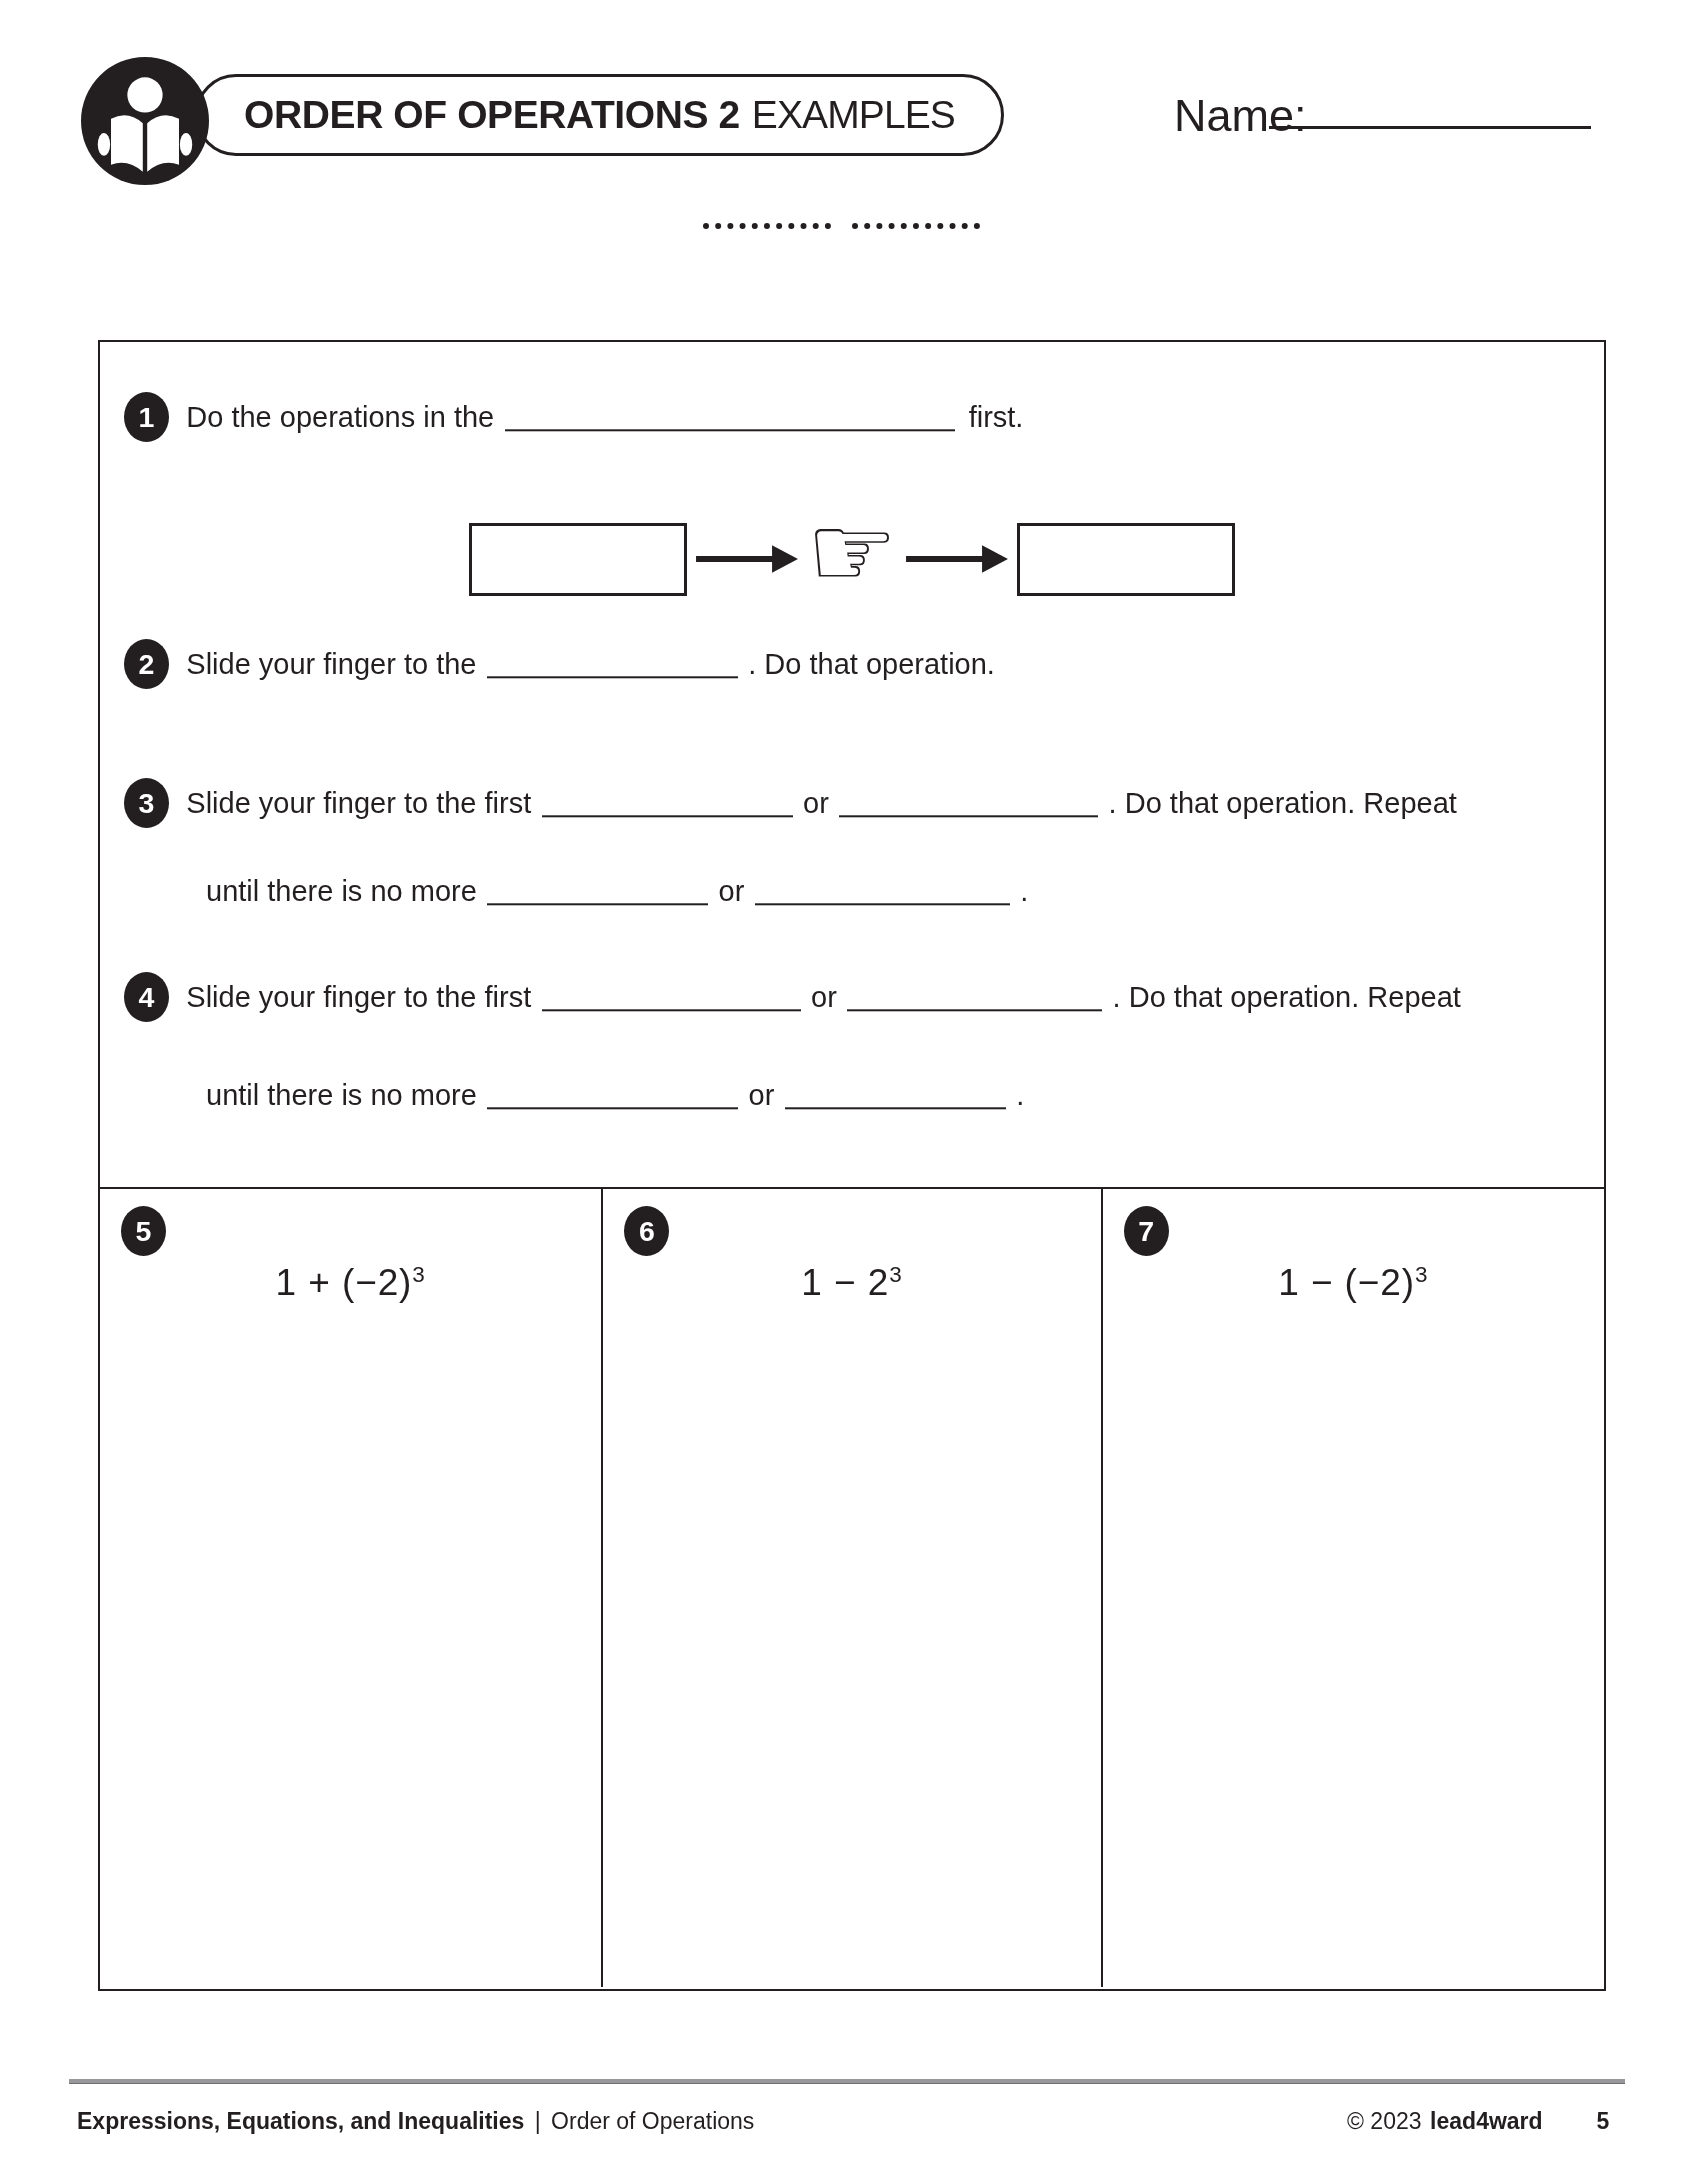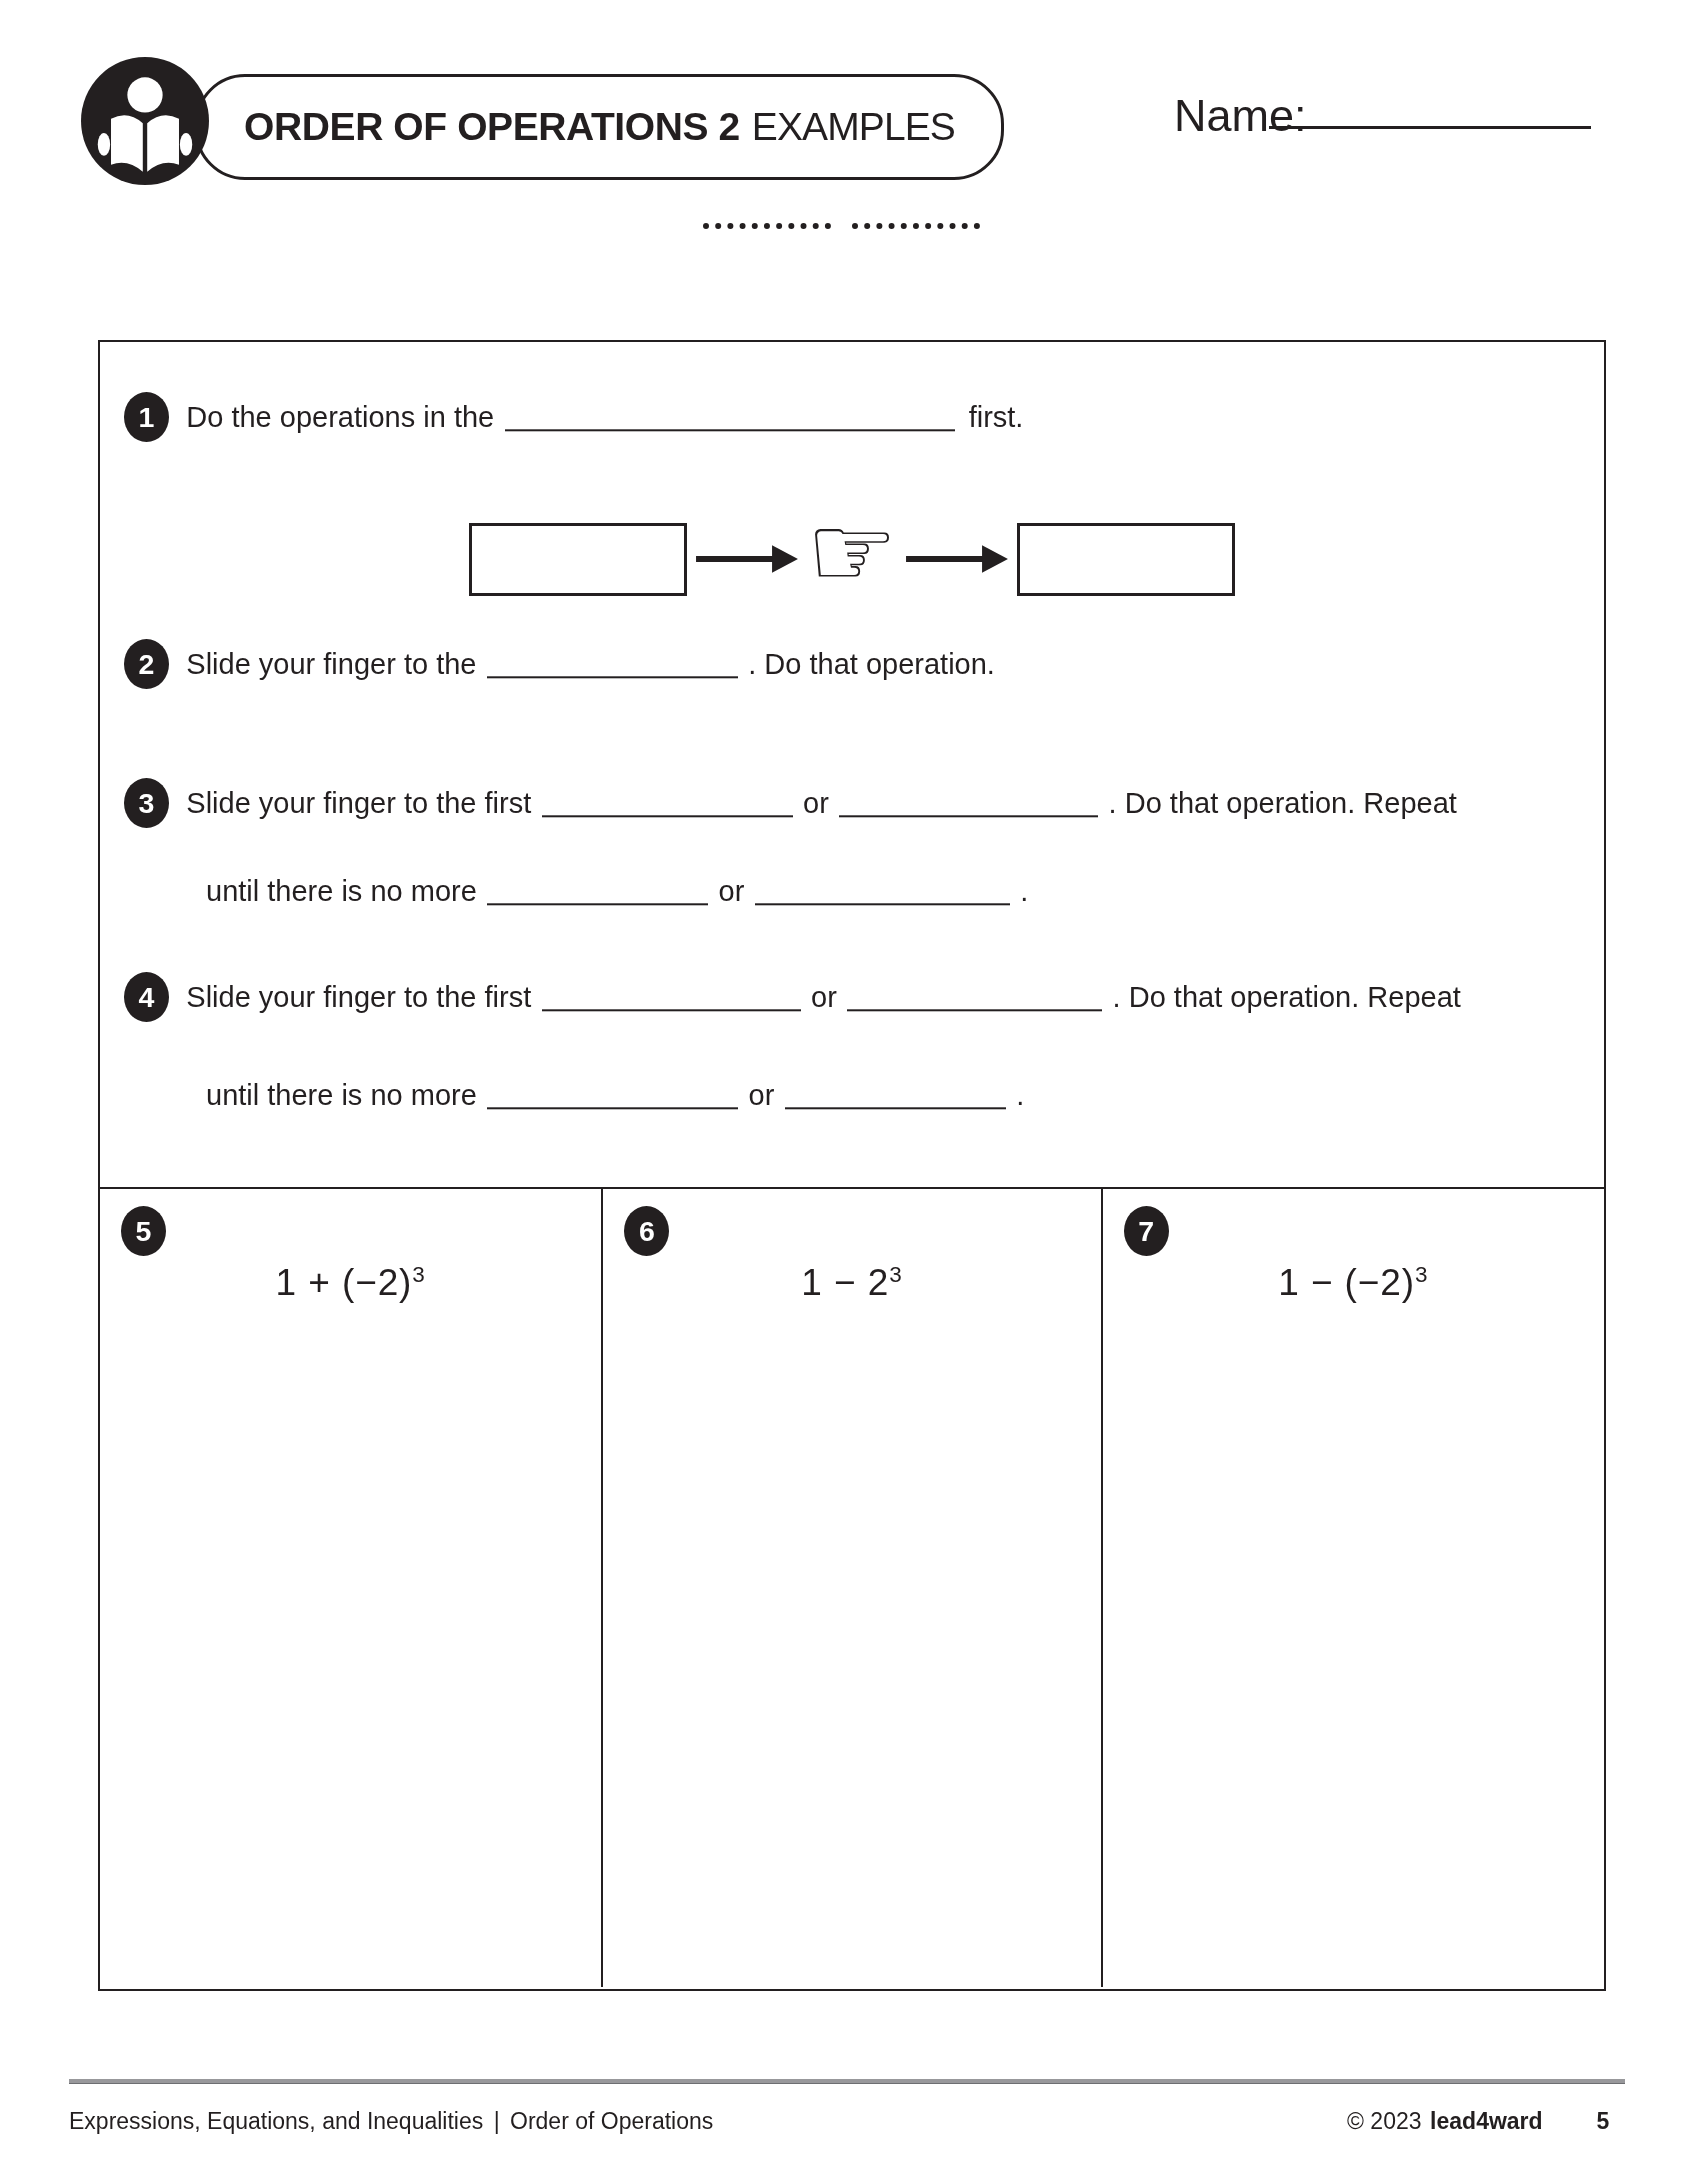--- a/index.html
+++ b/index.html
@@ -5,21 +5,21 @@
   html,body{margin:0;padding:0;background:#ffffff;}
   body{
     width:1683px;height:2177px;position:relative;overflow:hidden;
     font-family:"Liberation Sans", sans-serif;color:#231f20;
   }
   .abs{position:absolute;}
 
   
   .logo{left:81px;top:57px;width:128px;height:128px;z-index:3;}
   .pill{
-    left:195px;top:74px;width:809px;height:106px;z-index:2;
+    left:195px;top:74px;width:809px;height:82px;z-index:2;
     border:3.5px solid #231f20;border-radius:50px;background:#fff;
     display:flex;align-items:center;justify-content:center;gap:12px;
     box-sizing:border-box;
   }
   .pill .t-bold{font-size:39px;font-weight:800;letter-spacing:-0.4px;}
   .pill .t-light{font-size:39px;font-weight:400;letter-spacing:-0.9px;}
   .name-label{left:1174px;top:90px;font-size:45px;}
   .name-line{left:1269px;top:126px;width:322px;height:2.6px;background:#231f20;}
 
   
@@ -82,21 +82,21 @@
   }
   .pexpr sup{font-size:22.5px;vertical-align:super;line-height:0;}
 
   
   .f-rule{left:69px;top:2079px;width:1556px;height:3.5px;background:#98989b;border-bottom:0.9px solid #6d6e71;}
   .f-row{
     left:69px;top:2096px;width:1556px;display:flex;align-items:baseline;
     font-size:23px;
   }
   .f-left{display:flex;align-items:baseline;gap:10.4px;white-space:nowrap;}
-  .f-bold{font-weight:normal;}
+  .f-bold{font-weight:bold;margin-left:8px;}
   .f-sep{font-weight:300;}
   .f-right{margin-left:auto;display:flex;align-items:baseline;white-space:nowrap;margin-top:12px;}
   .f-copy{margin-right:8.6px;}
   .f-brand{font-weight:bold;}
   .f-page{font-weight:bold;margin-left:54px;margin-right:15.6px;}
 </style>
 </head>
 <body>
 
 <div class="abs logo">

